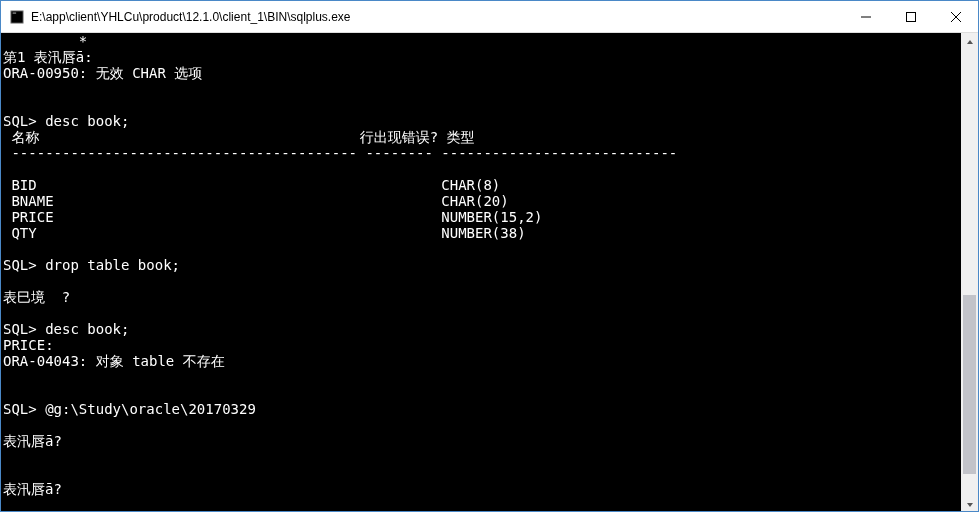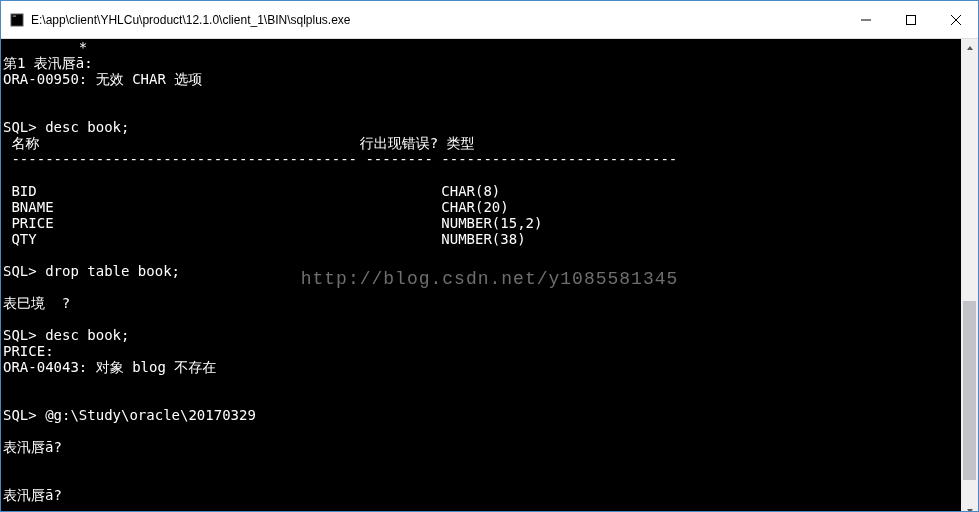--- a/index.html
+++ b/index.html
@@ -5,21 +5,21 @@
   * { margin: 0; padding: 0; box-sizing: border-box; }
   body {
     font-family: "Segoe UI", Tahoma, sans-serif;
     background: #fff;
     width: 979px;
     height: 512px;
     overflow: hidden;
     border: 1px solid #4a88c7;
   }
   .titlebar {
-    height: 38px;
+    height: 32px;
     background: #fff;
     display: flex;
     align-items: center;
     border-bottom: 1px solid #ddd;
   }
   .app-icon {
     width: 16px; height: 16px;
     margin: 0 6px 0 8px;
     display: inline-flex;
     align-items: center; justify-content: center;
@@ -128,21 +128,21 @@
 <span> BNAME                                              CHAR(20)</span>
 <span> PRICE                                              NUMBER(15,2)</span>
 <span> QTY                                                NUMBER(38)</span>
 <span></span>
 <span>SQL&gt; drop table book;</span>
 <span></span>
 <span>表巳境  ?</span>
 <span></span>
 <span>SQL&gt; desc book;</span>
 <span>PRICE:</span>
-<span>ORA-04043: 对象 blog 不存在</span>
+<span>ORA-04043: 对象 table 不存在</span>
 <span></span>
 <span></span>
 <span>SQL&gt; @g:\Study\oracle\20170329</span>
 <span></span>
 <span>表汛唇ā?</span>
 <span></span>
 <span></span>
 <span>表汛唇ā?</span>
 <span></span>
 </div>
@@ -156,14 +156,13 @@
     <div class="sb-track">
       <div class="sb-thumb"></div>
     </div>
     <div class="sb-btn">
       <svg width="8" height="8" viewBox="0 0 8 8">
           <polygon points="1,2 7,2 4,6" fill="#555"></polygon>
         </svg>
     </div>
   </div>
 
-  <div class="watermark">http://blog.csdn.net/y1085581345</div>
 </div>
 
 </body></html>

